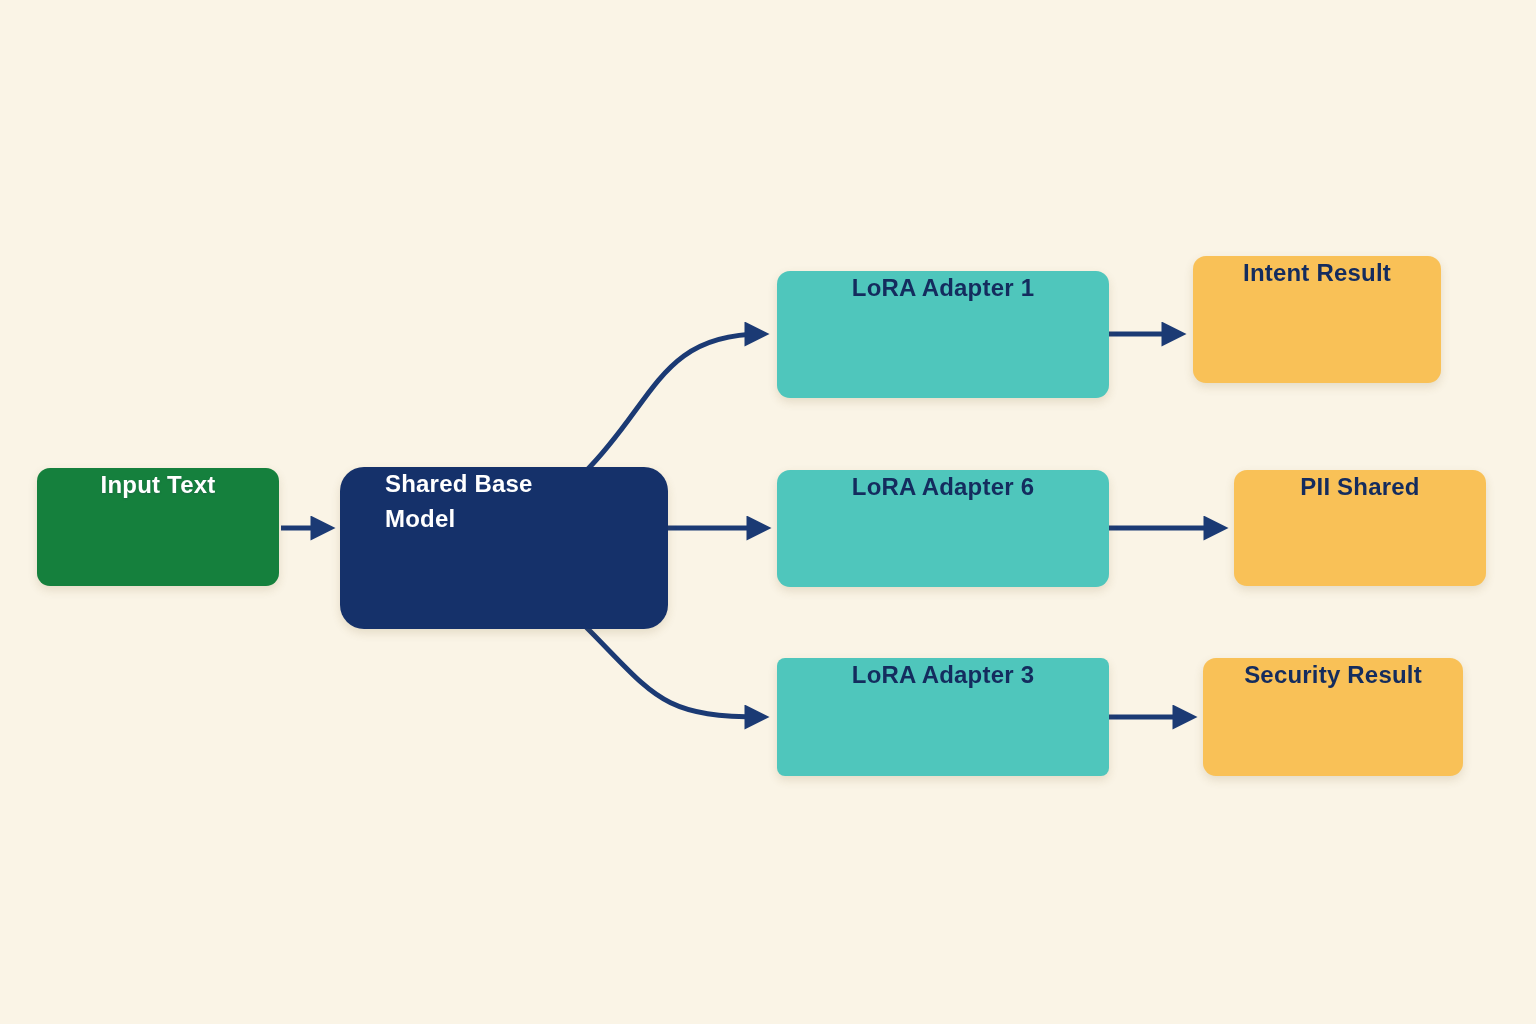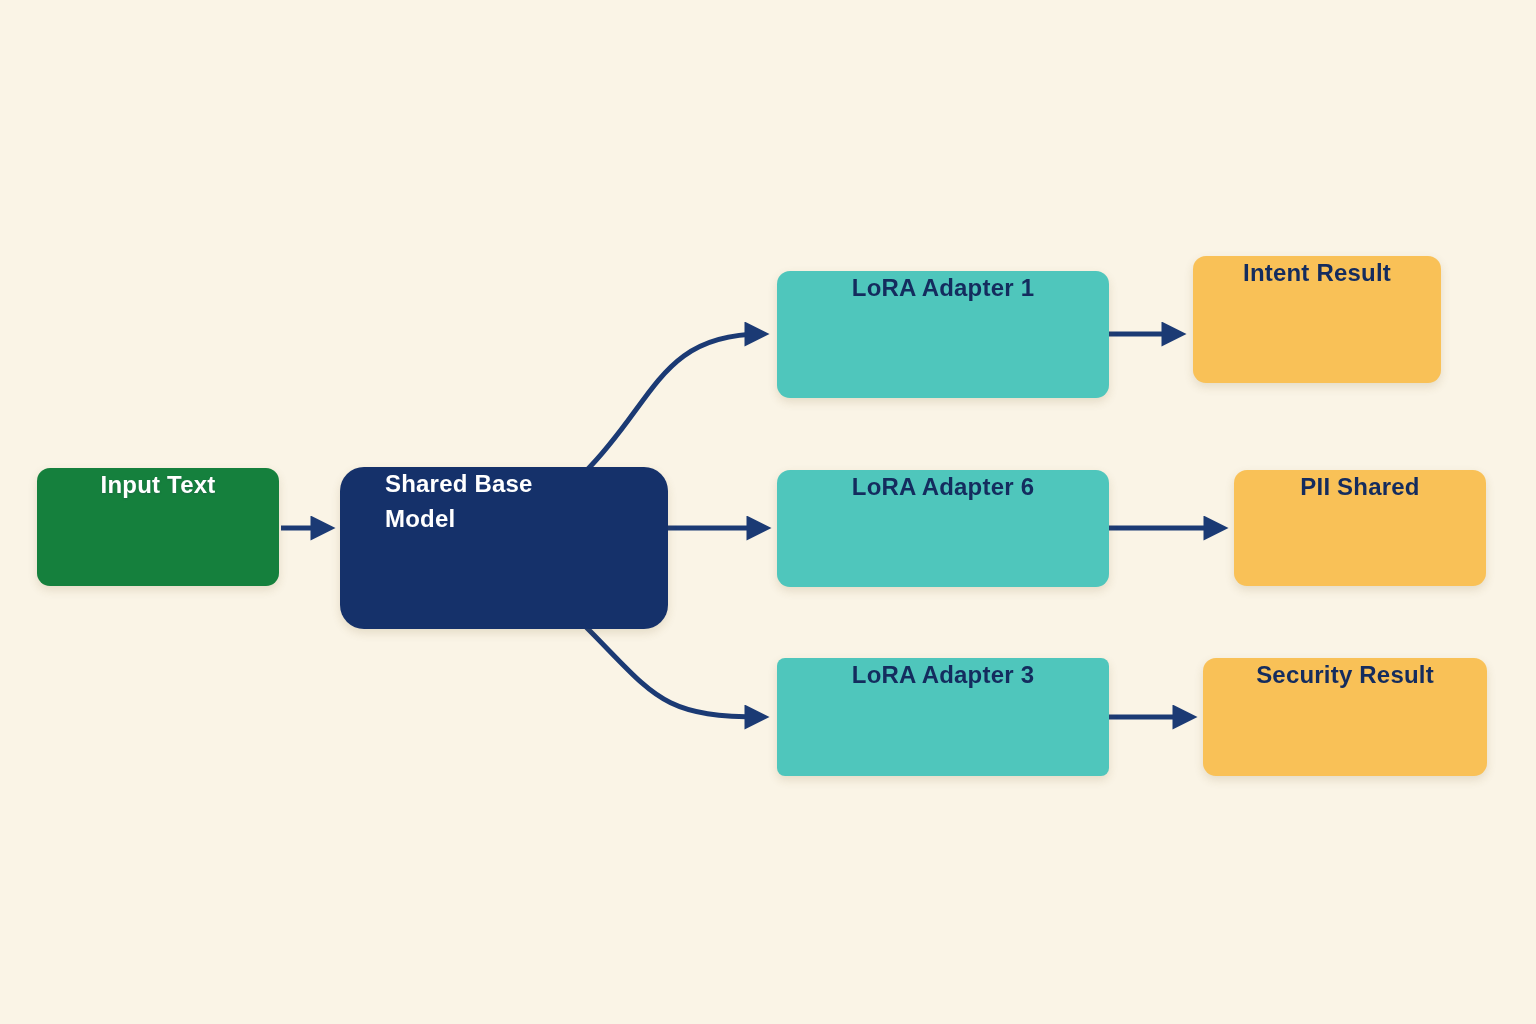--- a/index.html
+++ b/index.html
@@ -64,21 +64,21 @@
   }
 
   
   #node-input          { left: 37px;   top: 468px; width: 242px; height: 118px; }
   #node-base           { left: 340px;  top: 467px; width: 328px; height: 162px; }
   #node-adapter1       { left: 777px;  top: 271px; width: 332px; height: 127px; }
   #node-result-intent  { left: 1193px; top: 256px; width: 248px; height: 127px; }
   #node-adapter2       { left: 777px;  top: 470px; width: 332px; height: 117px; }
   #node-result-pii     { left: 1234px; top: 470px; width: 252px; height: 116px; }
   #node-adapter3       { left: 777px;  top: 658px; width: 332px; height: 118px; border-radius: 8px; }
-  #node-result-security{ left: 1203px; top: 658px; width: 284px; height: 118px; }
+  #node-result-security{ left: 1203px; top: 658px; width: 260px; height: 118px; }
 </style>
 </head>
 <body>
 
 <div class="canvas">
 
   <svg class="edges-layer" width="1536" height="1024" viewBox="0 0 1536 1024" xmlns="http://www.w3.org/2000/svg" aria-hidden="true">
     <defs>
       <marker id="arrowhead" viewBox="0 0 10 10" refX="7" refY="5" markerWidth="6" markerHeight="5" orient="auto">
         <path d="M 0 0 L 10 5 L 0 10 z" fill="#1b3a74"></path>

